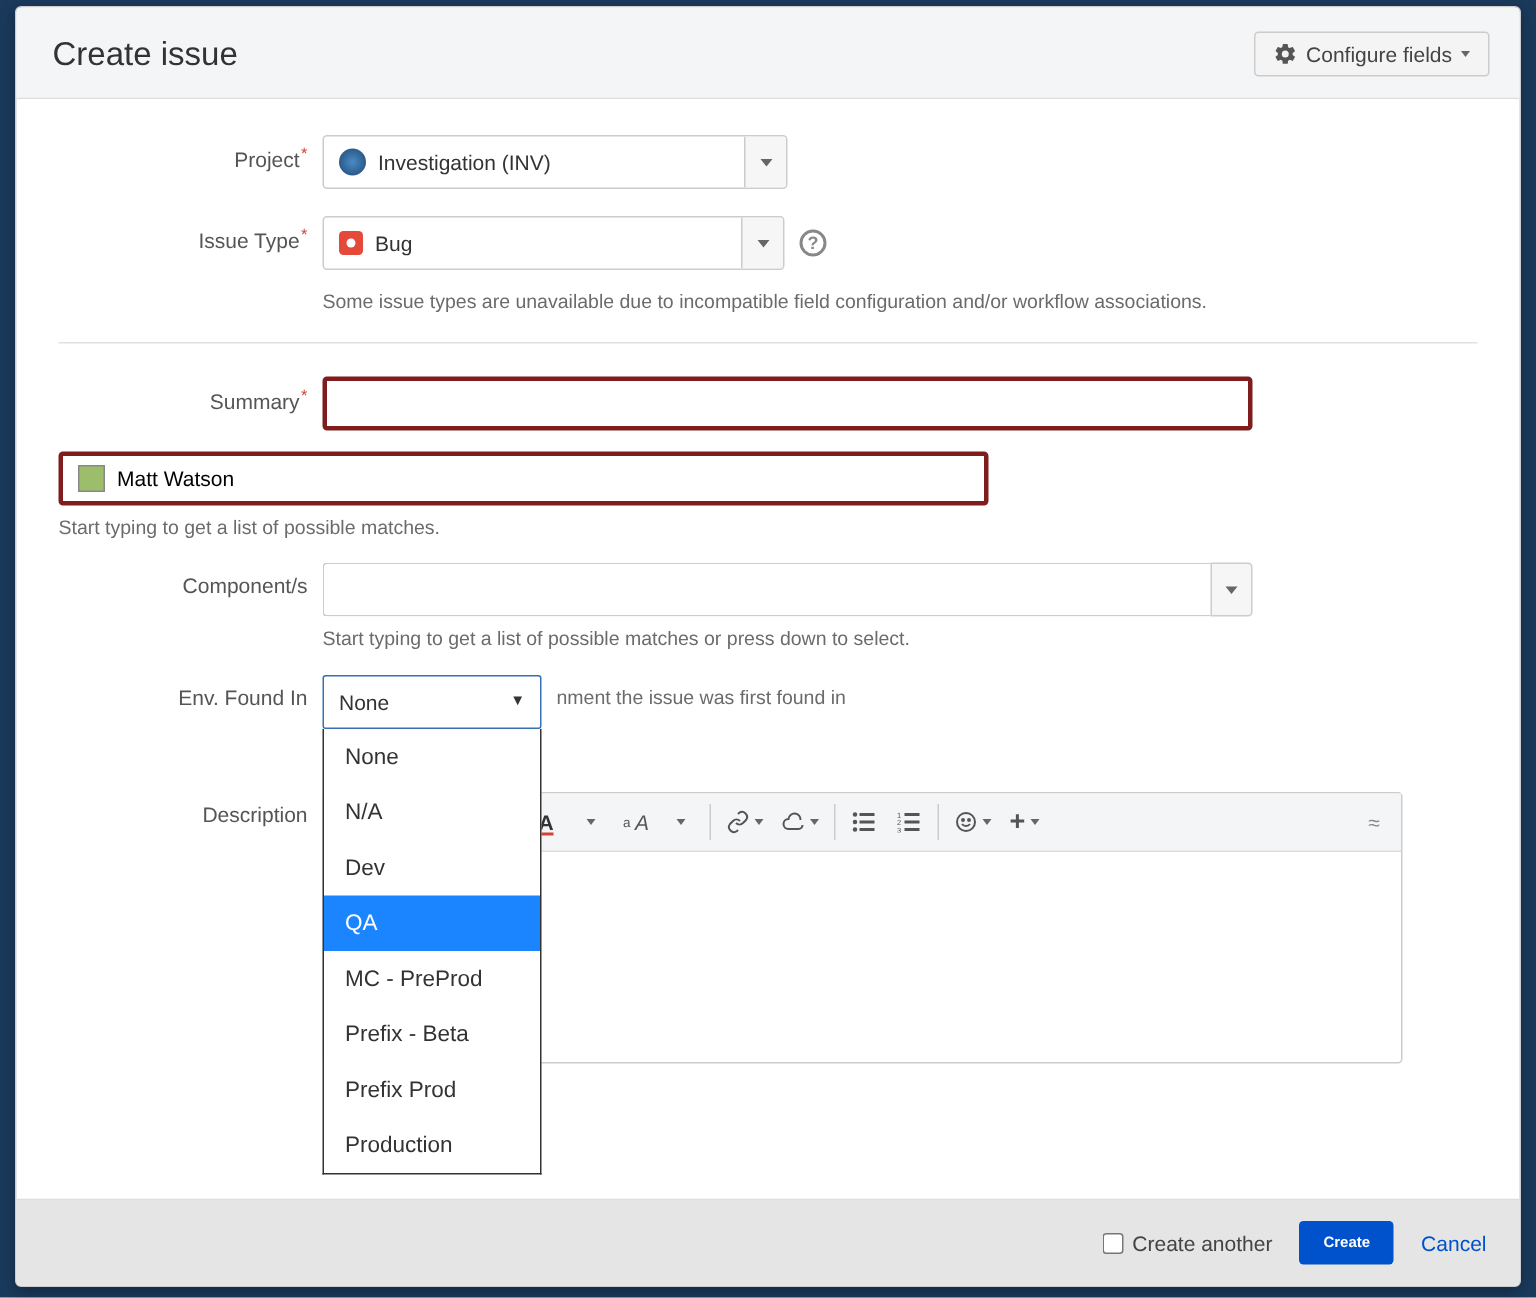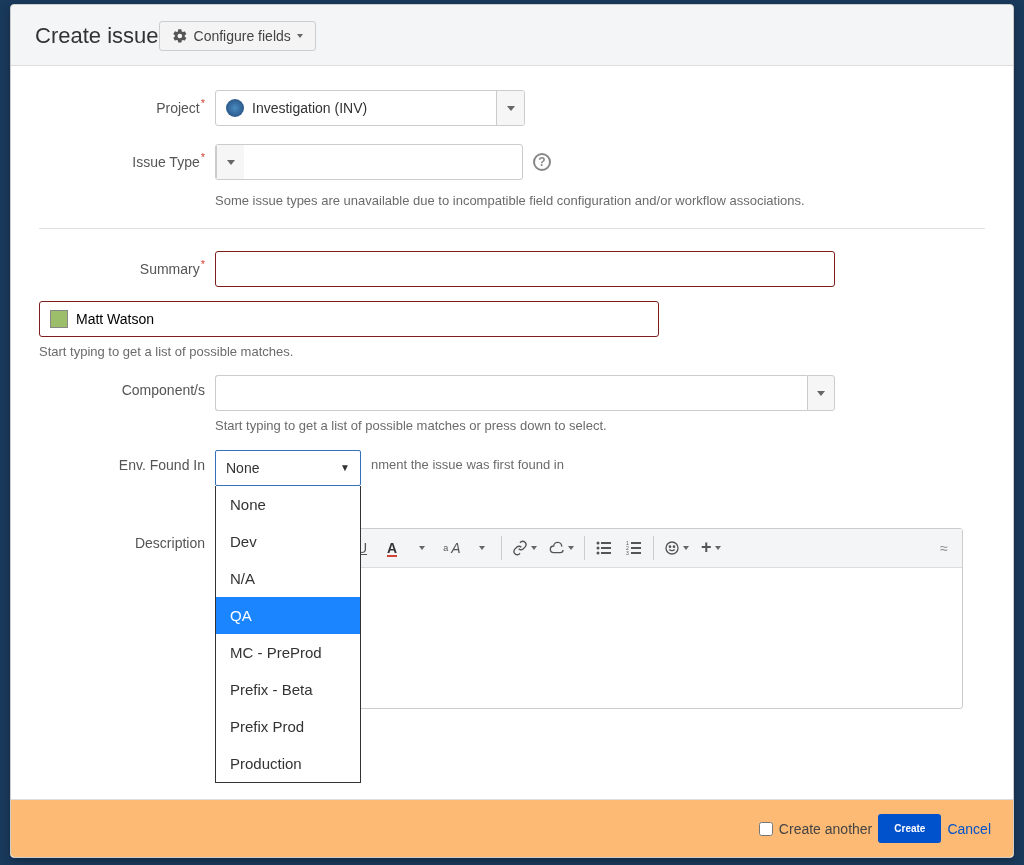--- a/index.html
+++ b/index.html
@@ -25,20 +25,21 @@
     display: flex;
     flex-direction: column;
     height: 854px;
     position: relative;
     border: 1px solid #ccc;
     box-shadow: 0 3px 10px rgba(0,0,0,0.3);
   }
   .modal-header {
     display: flex;
     align-items: center;
+    justify-content: space-between;
     padding: 16px 20px 14px 24px;
     border-bottom: 1px solid #ddd;
     background: #f4f5f7;
     border-radius: 4px 4px 0 0;
   }
   .modal-title {
     font-size: 22px;
     font-weight: 400;
     color: #333;
   }
@@ -147,21 +148,21 @@
     line-height: 1.4;
   }
   .divider {
     border-bottom: 1px solid #e0e0e0;
     margin: 18px 0 22px 0;
   }
   .text-input {
     width: 100%;
     height: 36px;
     padding: 0 10px;
-    border: 1px solid #7f1d1d;
+    border: 3px solid #7f1d1d;
     border-radius: 3px;
     font-size: 14px;
     display: flex; align-items: center; gap:8px;
   }
   .reporter-input { width: 620px; }
   .avatar {
     width:18px; height:18px;
     background: #9cbd6a;
     display:inline-block; border:1px solid #888;
   }
@@ -227,23 +228,23 @@
   .tb-btn.underline { text-decoration:underline; font-family:Arial; font-size:14px; }
   .color-a { color:#333; position:relative; font-size:14px; font-weight:bold; }
   .color-a::after { content:""; position:absolute; bottom:-1px; left:0; right:0; height:2px; background:#d04437; }
   .tiny-caret { width:0;height:0;border-left:3px solid transparent;border-right:3px solid transparent;border-top:4px solid #666; }
   .editor-body { min-height: 140px; }
   .tb-spacer { flex:1; }
   .chevrons { color:#888; letter-spacing:-2px; }
   .modal-footer {
     display:flex; align-items:center; justify-content:flex-end;
     padding: 14px 22px;
-    background:#fdba74;
+    background:#e5e5e5;
     border-top: 1px solid #ddd;
-    gap: 6px;
+    gap: 18px;
     border-radius: 0 0 4px 4px;
   }
   .create-another { display:flex; align-items:center; gap:6px; color:#444; }
   .create-another input { width:14px; height:14px; }
   .create-btn {
     background:#0052cc; color:#fff; border:none; padding:9px 16px;
     font-size:10px; border-radius:3px; cursor:pointer; font-weight:600;
   }
   .cancel-link {
     color:#0052cc; cursor:pointer; font-size:14px;
@@ -291,20 +292,24 @@
               </div>
           </div>
         </div>
       </div>
 
       <div class="form-row issue-row" style="margin-top:18px;">
         <div class="form-label required">Issue Type</div>
         <div class="field-col">
           <div style="display:flex; align-items:center; gap:10px;">
             <div class="select-like">
+              <div class="value">
+                <span class="bug-icon"></span>
+                <span>Bug</span>
+              </div>
               <div class="dd-btn">
                   <span class="caret-down"></span>
                 </div>
             </div>
             <div class="help-icon">?</div>
           </div>
           <div class="help-text" style="margin-top:12px;">Some issue types are unavailable due to incompatible field configuration and/or workflow associations.</div>
         </div>
       </div>
 
@@ -344,33 +349,33 @@
 
       <div class="form-row" style="margin-top:14px; position:relative;">
         <div class="form-label">Env. Found In</div>
         <div class="field-col" style="position:relative;">
           <div class="env-select">
             <span>None</span>
             <span class="native-caret">▼</span>
           </div>
           <div class="dropdown" id="env-dropdown" style="top:36px; left:0;">
               <div class="dropdown-item">None</div>
+              <div class="dropdown-item">N/A</div>
               <div class="dropdown-item">Dev</div>
-              <div class="dropdown-item">N/A</div>
               <div class="dropdown-item highlight">QA</div>
               <div class="dropdown-item">MC - PreProd</div>
               <div class="dropdown-item">Prefix - Beta</div>
               <div class="dropdown-item">Prefix Prod</div>
               <div class="dropdown-item">Production</div>
             </div>
           <div class="help-text" style="margin-left:156px; margin-top:-30px; margin-bottom:20px;">nment the issue was first found in</div>
         </div>
       </div>
 
-      <div class="form-row" style="margin-top:34px;gap:28px;">
+      <div class="form-row" style="margin-top:34px;">
         <div class="form-label">Description</div>
         <div class="field-col" style="max-width:none;">
           <div class="editor">
             <div class="toolbar">
               <div class="tb-btn style-dd" style="visibility:hidden; width:60px;"></div>
               <div class="tb-sep"></div>
               <div class="tb-group" style="visibility:hidden; width:30px;"></div>
               <div class="tb-btn underline">U</div>
               <div class="tb-btn">
                   <span class="color-a">A</span>

